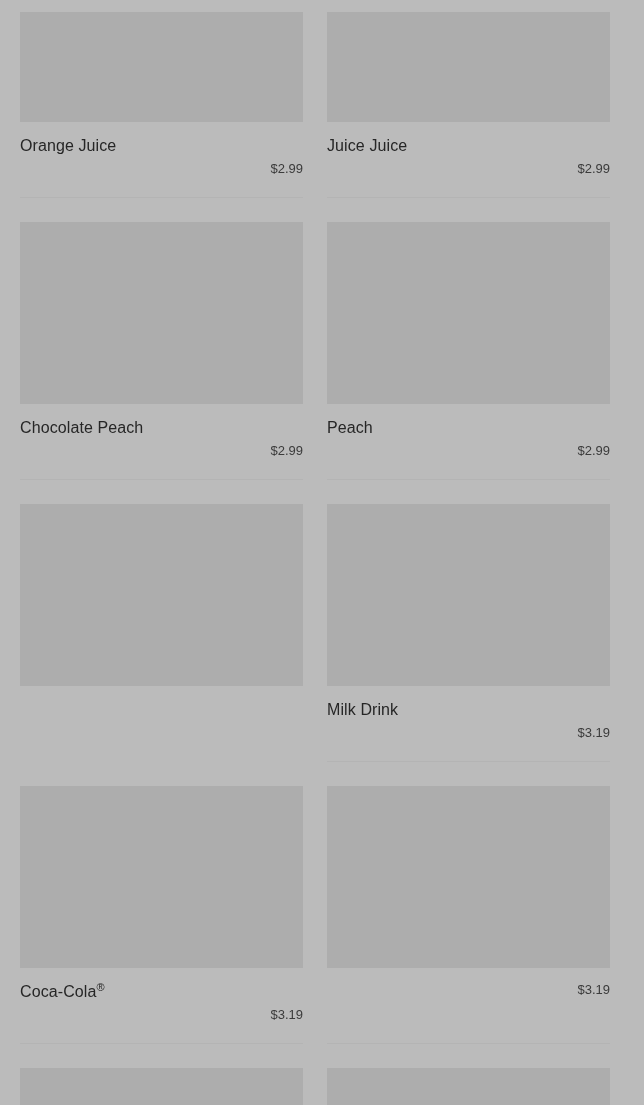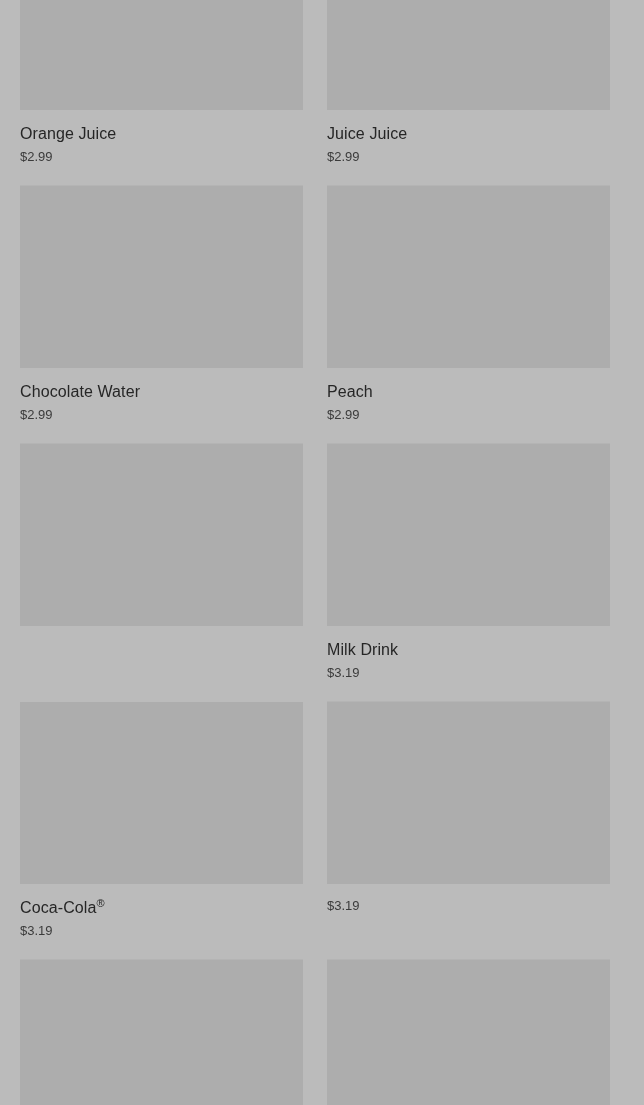--- a/index.html
+++ b/index.html
@@ -20,21 +20,21 @@
     position: absolute;
     left: 0;
     top: 0;
     width: 644px;
   }
 
   .grid-row {
     display: flex;
     width: 644px;
     box-sizing: border-box;
-    padding: 0 20px;
+    padding: 12px 20px;
     gap: 24px;
   }
 
   .product-card {
     width: 283px;
     flex: 0 0 283px;
     box-sizing: border-box;
     background: transparent;
     position: relative;
   }
@@ -71,20 +71,21 @@
     line-height: 0;
   }
 
   .product-price {
     font-size: 13px;
     line-height: 16px;
     color: #3b3b3b;
     font-weight: 400;
     margin: 0;
     white-space: nowrap;
+    text-align: right;
   }
 
   
   .row-clipped-top .product-image {
     height: 110px;
   }
   
   .row-clipped-bottom .product-image {
     height: 147px;
   }
@@ -108,21 +109,21 @@
         <p class="product-title"><span>Juice Juice</span><span class="reg-mark"></span></p>
         <p class="product-price">$2.99</p>
       </div>
     </div>
   </div>
 
   <div class="grid-row">
     <div class="product-card">
       <div class="product-image"></div>
       <div class="product-info">
-        <p class="product-title"><span>Chocolate Water</span><span class="reg-mark"></span></p>
+        <p class="product-title"><span>Chocolate Peach</span><span class="reg-mark"></span></p>
         <p class="product-price">$2.99</p>
       </div>
     </div>
     <div class="product-card">
       <div class="product-image"></div>
       <div class="product-info">
         <p class="product-title"><span>Peach</span><span class="reg-mark"></span></p>
         <p class="product-price">$2.99</p>
       </div>
     </div>

